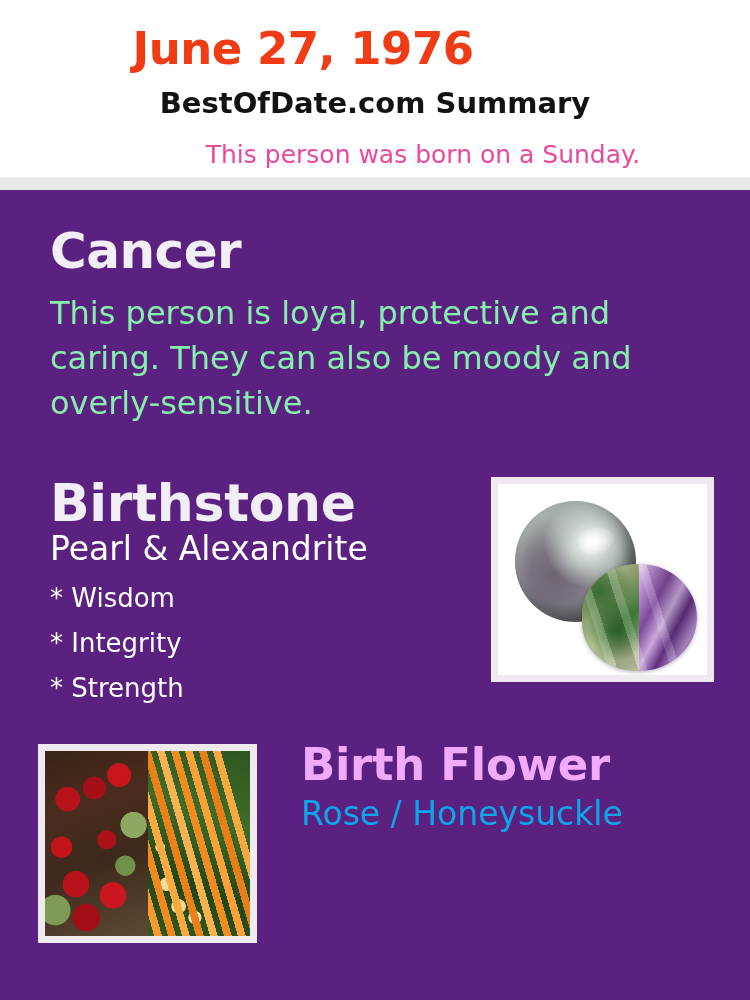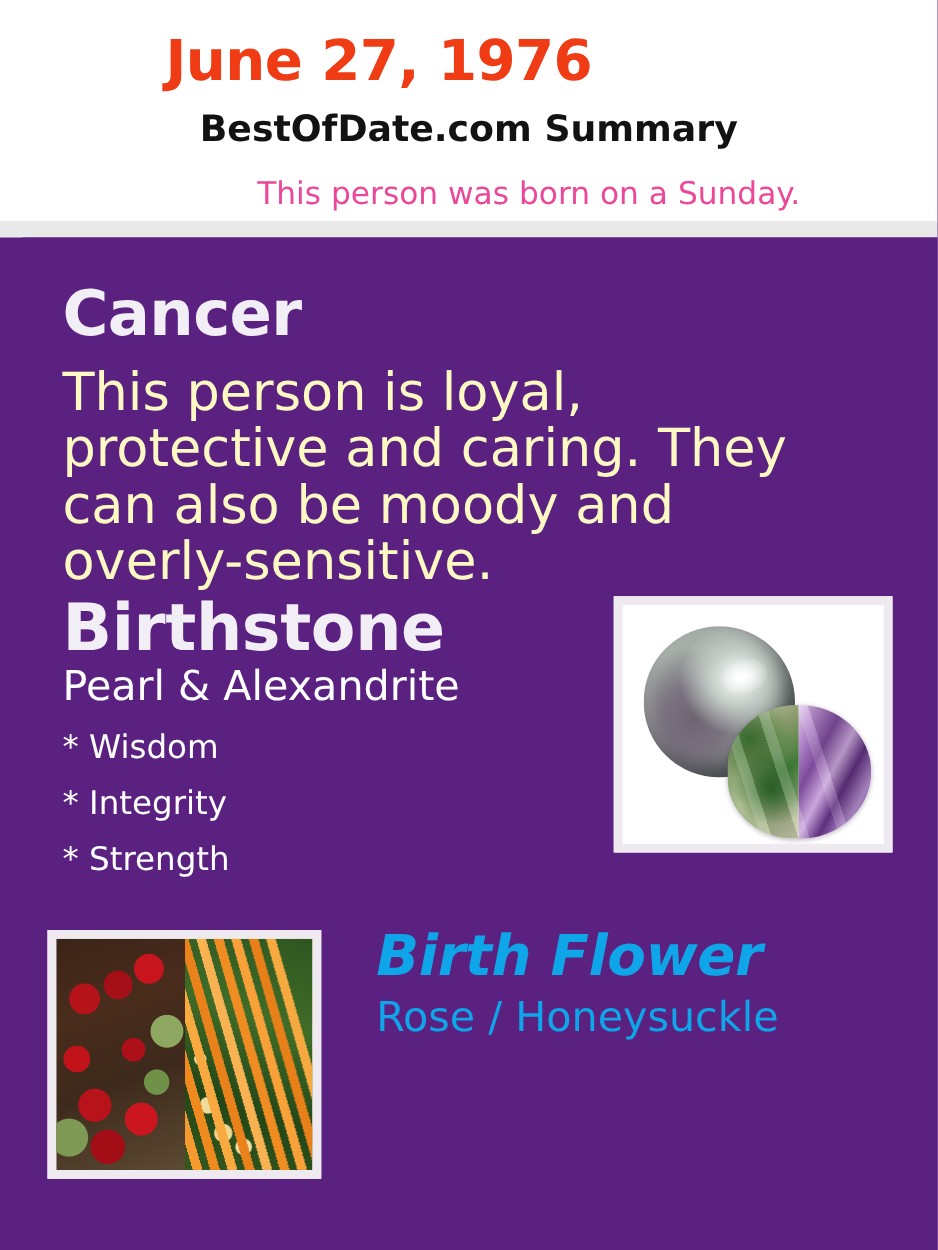--- a/index.html
+++ b/index.html
@@ -98,23 +98,23 @@
     color: #f2eef5;
     line-height: 58px;
     letter-spacing: -0.5px;
     white-space: nowrap;
   }
   .zodiac-desc {
     position: absolute;
     left: 32px;
     top: 101px;
     width: 620px;
-    font-size: 42px;
-    font-weight: normal;
-    color: #fef9c3;
+    font-size: 32px;
+    font-weight: normal;
+    color: #86efac;
     line-height: 45px;
   }
 
   
   .stone-block {
     position: absolute;
     left: 32px;
     top: 288px;
     width: 440px;
   }
@@ -237,25 +237,24 @@
   
   .flower-block {
     position: absolute;
     left: 283px;
     top: 548px;
     width: 430px;
   }
   .flower-title {
     font-size: 45px;
     font-weight: bold;
-    color: #0ea5e9;
+    color: #f0abfc;
     line-height: 54px;
     letter-spacing: -0.3px;
     white-space: nowrap;
-    font-style: italic;
   }
   .flower-name {
     font-size: 33px;
     font-weight: normal;
     color: #0ea5e9;
     line-height: 43px;
     white-space: nowrap;
   }
 
   

